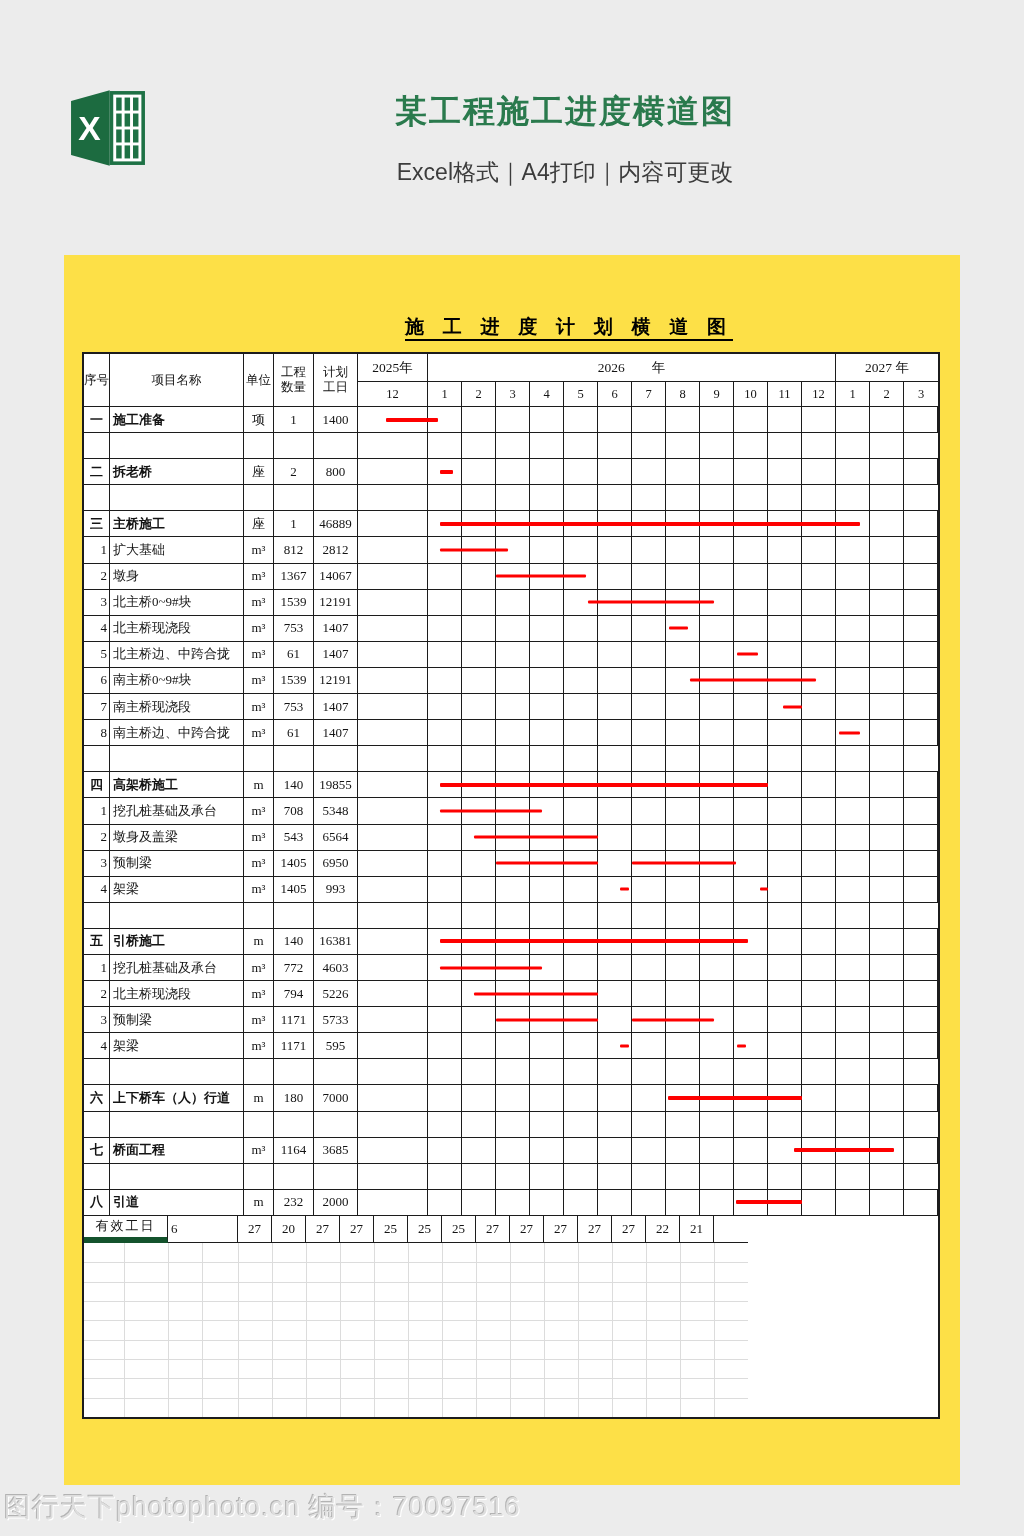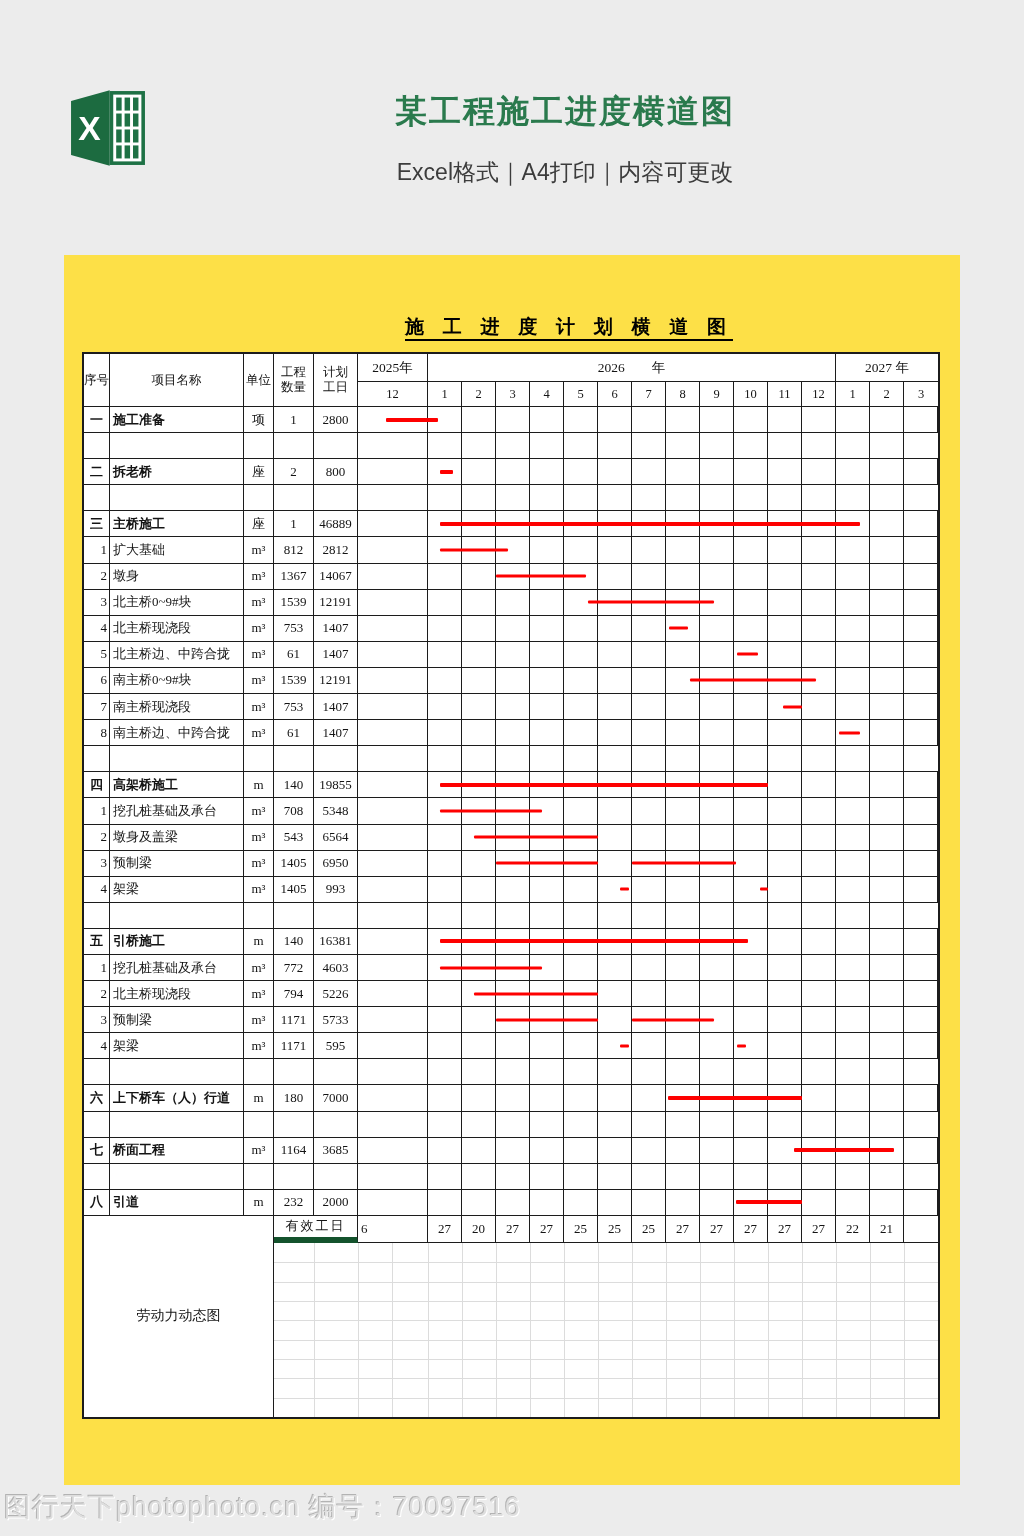--- a/index.html
+++ b/index.html
@@ -137,21 +137,21 @@
           </div>
       </div>
     </div>
 
     <div id="tbody">
         <div class="brow bold">
           <div class="bc w-seq seq-c">一</div>
           <div class="bc w-name name">施工准备</div>
           <div class="bc w-unit">项</div>
           <div class="bc w-qty">1</div>
-          <div class="bc w-days">2800</div>
+          <div class="bc w-days">1400</div>
           <div class="gstrip">
             <div class="gcell dec"></div>
             <div class="gcell"></div>
             <div class="gcell"></div>
             <div class="gcell"></div>
             <div class="gcell"></div>
             <div class="gcell"></div>
             <div class="gcell"></div>
             <div class="gcell"></div>
             <div class="gcell"></div>
@@ -938,21 +938,20 @@
             <div class="gcell"></div>
             <div class="gcell"></div>
             <div class="gcell"></div>
             <div class="gcell"></div>
             <div class="bar" style="left: 377.7px; width: 66.3px; background: rgb(254, 0, 0);"></div>
           </div>
         </div>
       </div>
 
     <div class="bottom">
-      <div class="labor-cell">劳动力动态图</div>
       <div class="bottom-right">
         <div class="eff-row">
           <div class="eff-label">有效工日</div>
           <div class="row" id="effvals">
               <div class="eff-cell dec">6</div>
               <div class="eff-cell">27</div>
               <div class="eff-cell">20</div>
               <div class="eff-cell">27</div>
               <div class="eff-cell">27</div>
               <div class="eff-cell">25</div>

